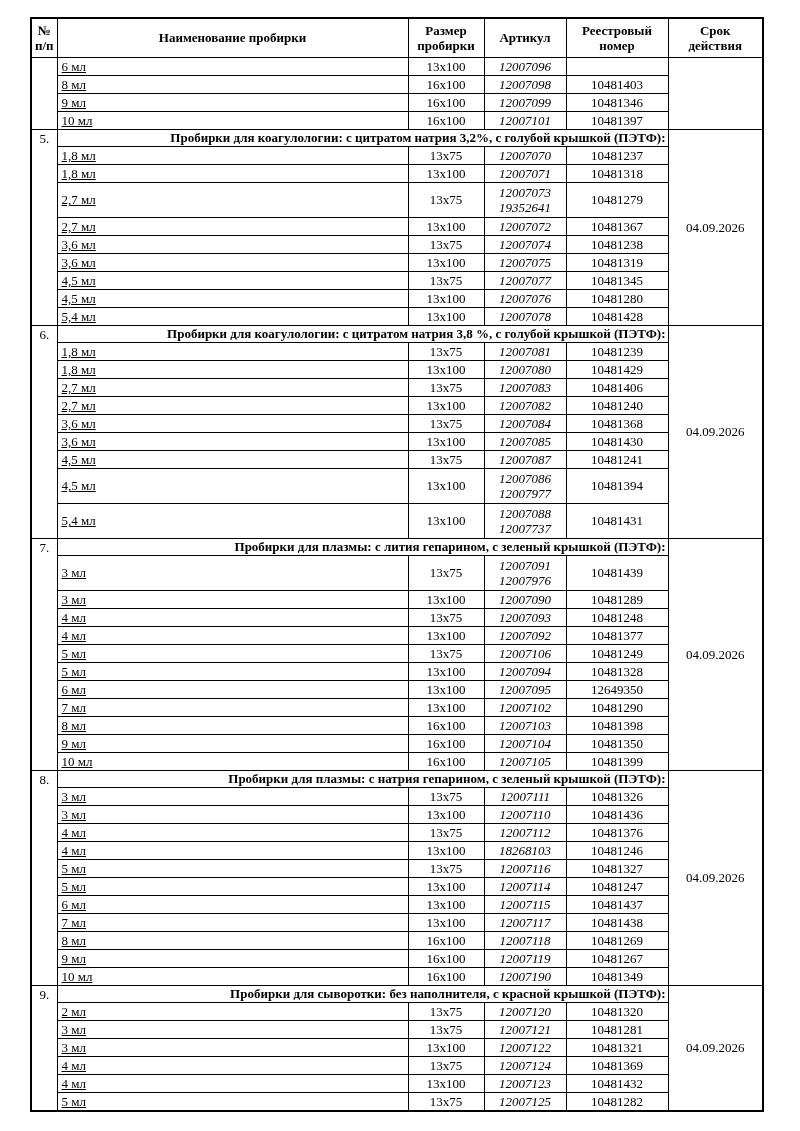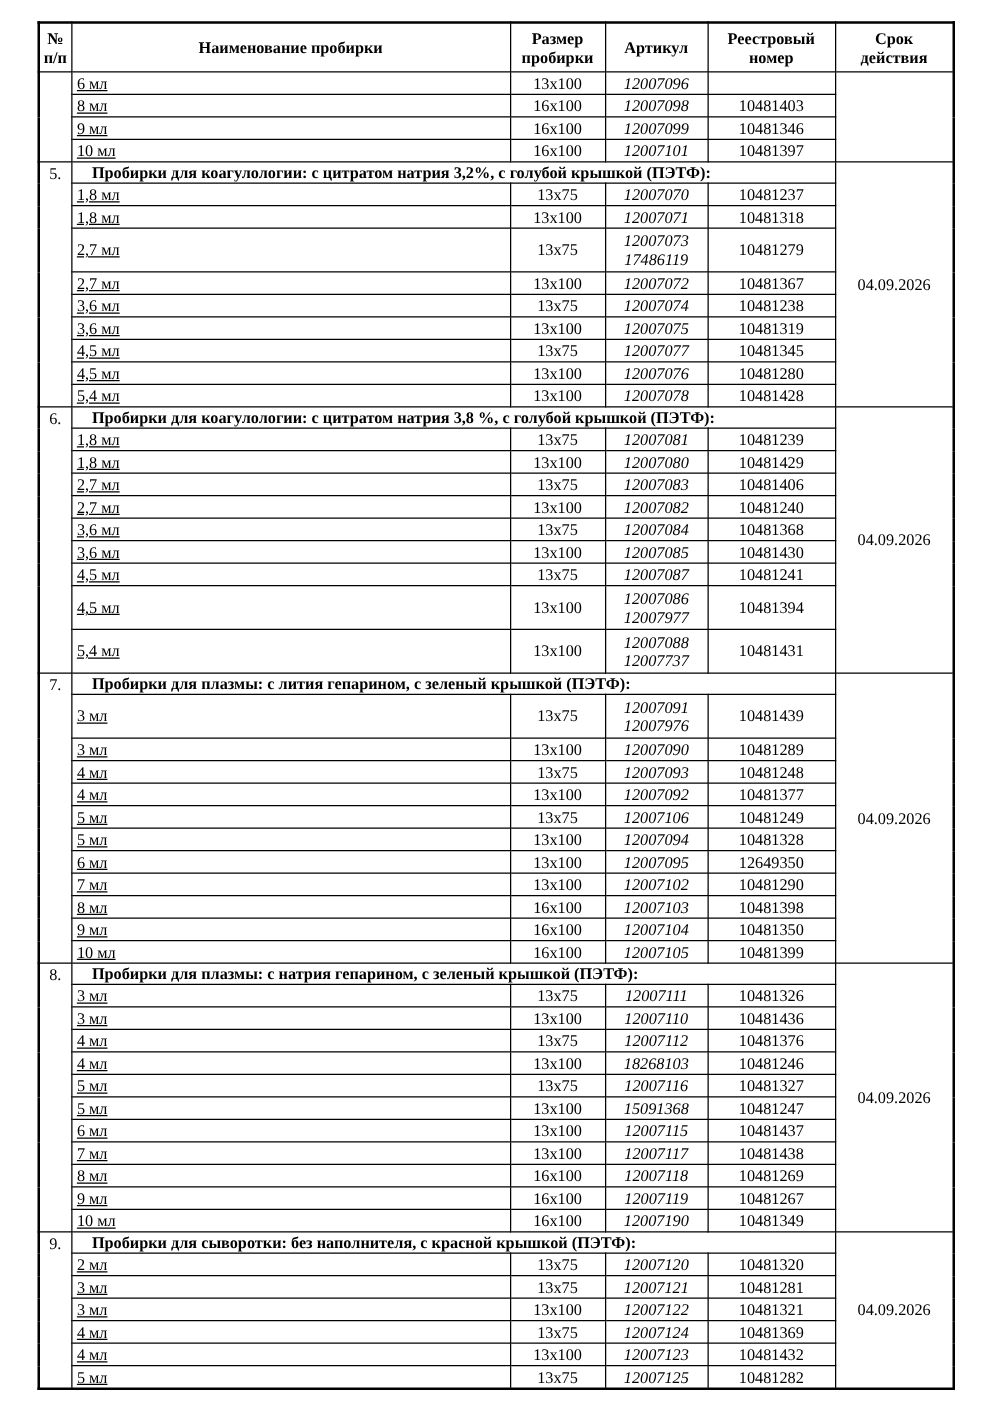--- a/index.html
+++ b/index.html
@@ -35,21 +35,21 @@
     vertical-align: middle;
     white-space: pre-line;
     height: 38px;
     padding: 0 1px;
   }
   tr.single td { height: 17px; }
   tr.double td { height: 34px; }
   tr.section-row td { height: 16px; }
   td.section-title {
     font-weight: bold;
-    text-align: left;
+    text-align: right;
     vertical-align: middle;
     white-space: nowrap;
     padding-left: 16px;
   }
   td.num-cell {
     text-align: center;
     vertical-align: top;
     padding-top: 1px;
   }
   td.validity-cell {
@@ -131,21 +131,21 @@
         <tr class="single">
           <td class="c-name">1,8 мл</td>
           <td class="c-size">13x100</td>
           <td class="c-articul">12007071</td>
           <td class="c-registry">10481318</td>
         </tr>
         <tr class="double">
           <td class="c-name">2,7 мл</td>
           <td class="c-size">13x75</td>
           <td class="c-articul">12007073
-17486119</td>
+19352641</td>
           <td class="c-registry">10481279</td>
         </tr>
         <tr class="single">
           <td class="c-name">2,7 мл</td>
           <td class="c-size">13x100</td>
           <td class="c-articul">12007072</td>
           <td class="c-registry">10481367</td>
         </tr>
         <tr class="single">
           <td class="c-name">3,6 мл</td>
@@ -341,21 +341,21 @@
         </tr>
         <tr class="single">
           <td class="c-name">5 мл</td>
           <td class="c-size">13x75</td>
           <td class="c-articul">12007116</td>
           <td class="c-registry">10481327</td>
         </tr>
         <tr class="single">
           <td class="c-name">5 мл</td>
           <td class="c-size">13x100</td>
-          <td class="c-articul">15091368</td>
+          <td class="c-articul">12007114</td>
           <td class="c-registry">10481247</td>
         </tr>
         <tr class="single">
           <td class="c-name">6 мл</td>
           <td class="c-size">13x100</td>
           <td class="c-articul">12007115</td>
           <td class="c-registry">10481437</td>
         </tr>
         <tr class="single">
           <td class="c-name">7 мл</td>

